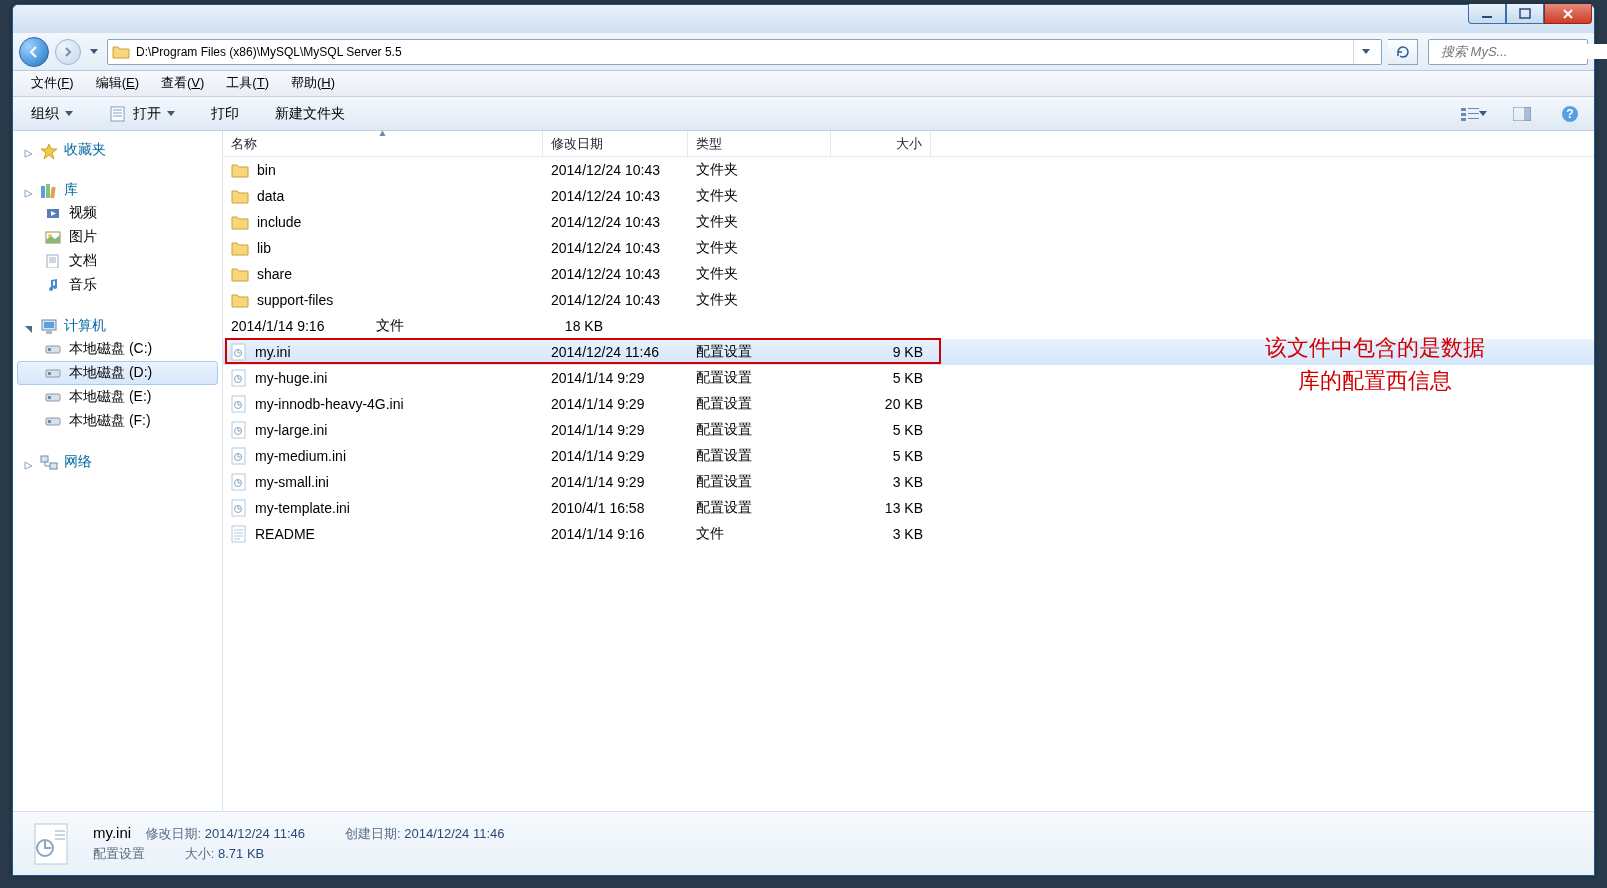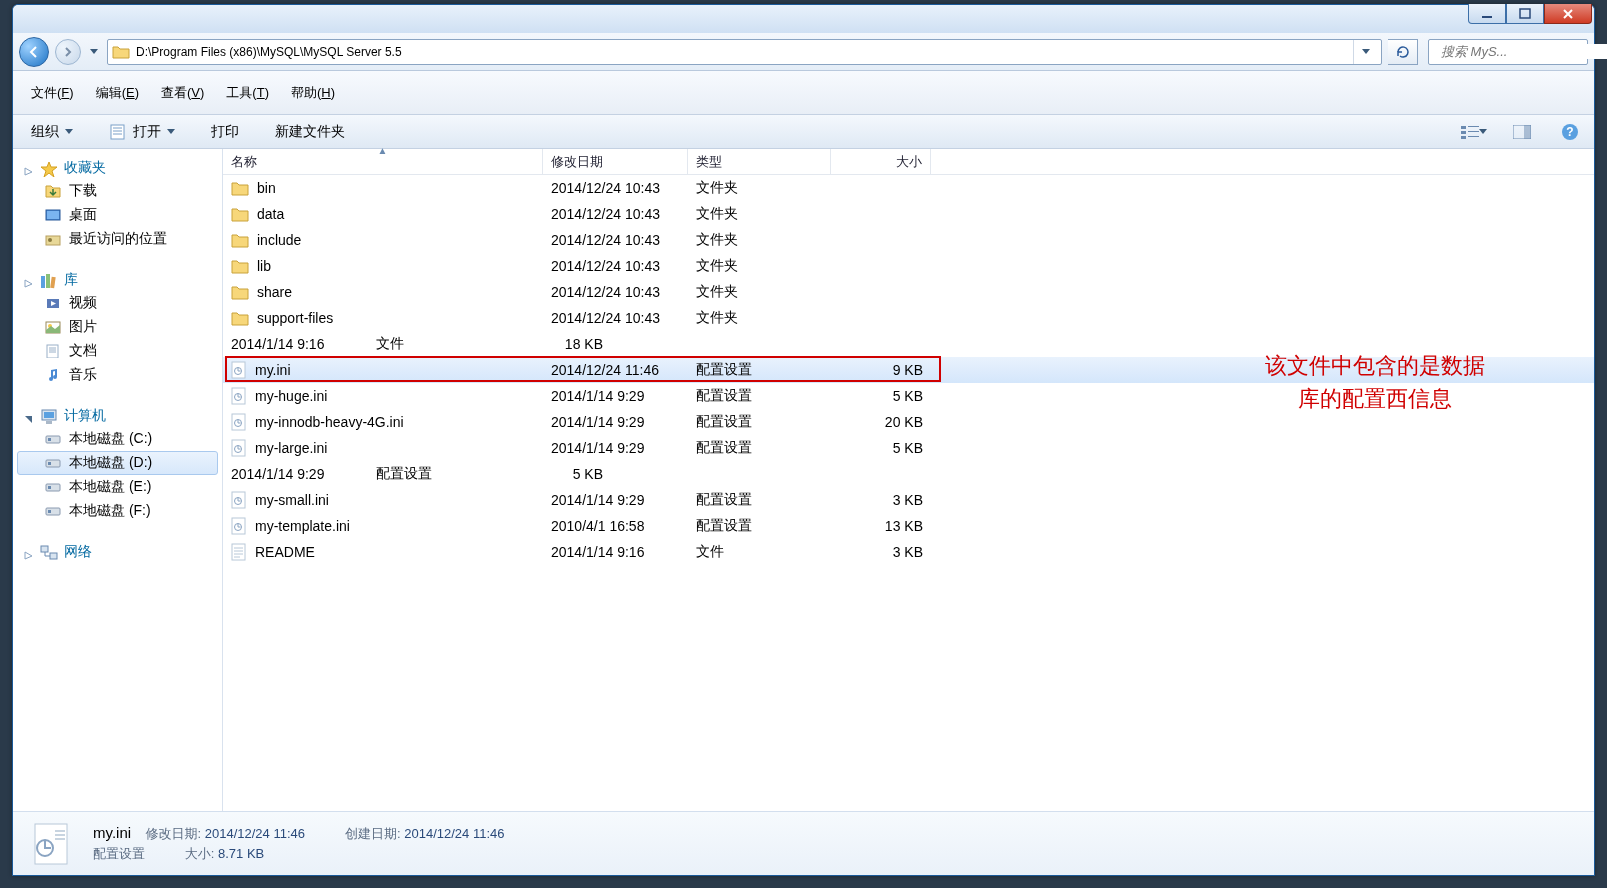--- a/index.html
+++ b/index.html
@@ -45,21 +45,21 @@
 .address{flex:1;height:26px;border:1px solid #8aa4c2;background:#fff;border-radius:2px;display:flex;align-items:center;padding:0 4px;gap:6px;}
 .address .folder-ico{width:18px;height:14px;}
 .address input{flex:1;border:none;outline:none;font-size:12px;}
 .addr-btns{display:flex;}
 .addr-btn{width:24px;height:24px;border-left:1px solid #cfd9e6;display:flex;align-items:center;justify-content:center;}
 .refresh-btn{width:30px;height:26px;border:1px solid #8aa4c2;border-left:none;background:linear-gradient(#fff,#e4ecf5);display:flex;align-items:center;justify-content:center;}
 .search{width:160px;height:26px;border:1px solid #8aa4c2;background:#fff;border-radius:2px;display:flex;align-items:center;padding:0 6px;gap:6px;margin-left:4px;}
 .search input{flex:1;border:none;outline:none;font-size:13px;color:#888;font-style:italic;}
 
 
-.menubar{height:44px;background:linear-gradient(#f7fafe,#e8eef6);border-bottom:1px solid #c4d1e2;display:flex;align-items:center;padding:0 8px;gap:2px;font-size:13px;}
+.menubar{height:26px;background:linear-gradient(#f7fafe,#e8eef6);border-bottom:1px solid #c4d1e2;display:flex;align-items:flex-start;padding:0 8px;gap:2px;font-size:13px;}
 .menubar .menu-item{padding:3px 10px;}
 .menubar .menu-item u{text-decoration:underline;}
 
 
 .toolbar{height:34px;background:linear-gradient(#f4f8fd,#dfe9f4);border-bottom:1px solid #c4d1e2;display:flex;align-items:center;padding:0 10px;gap:20px;font-size:14px;}
 .toolbar .tb-item{display:flex;align-items:center;gap:6px;padding:3px 8px;}
 .toolbar .spacer{flex:1;}
 .toolbar .tb-icon-btn{width:28px;height:24px;display:flex;align-items:center;justify-content:center;}
 
 
@@ -240,43 +240,20 @@
           <span class="tri">
               <svg width="9" height="9">
                 <path d="M1 1 L8 5 L1 8 Z" fill="none" stroke="#8aa4c2"></path>
               </svg>
             </span>
           <svg width="18" height="16">
               <path d="M9 1 L11 6 L17 6 L12 10 L14 16 L9 12 L4 16 L6 10 L1 6 L7 6 Z" fill="#f5c94a" stroke="#d4a020"></path>
             </svg>
           <span>收藏夹</span>
         </div>
-        <div id="fav-items">
-            <div class="item">
-              <svg width="16" height="14">
-                <path d="M1 2 L6 2 L8 4 L15 4 L15 13 L1 13 Z" fill="#f7d77a" stroke="#c9a23a"></path>
-                <path d="M8 5 L8 11 M5 8 L8 11 L11 8" stroke="#3a7a3a" fill="none" stroke-width="1.5"></path>
-              </svg>
-              <span>下载</span>
-            </div>
-            <div class="item">
-              <svg width="16" height="14">
-                <rect x="1" y="2" width="14" height="10" fill="#4a8ad4" stroke="#2a5a9a"></rect>
-                <rect x="2" y="3" width="12" height="8" fill="#7ab4f0"></rect>
-              </svg>
-              <span>桌面</span>
-            </div>
-            <div class="item">
-              <svg width="16" height="14">
-                <rect x="1" y="4" width="14" height="9" fill="#e8d898" stroke="#b8a060"></rect>
-                <circle cx="5" cy="8" r="2" fill="#8a7a40"></circle>
-              </svg>
-              <span>最近访问的位置</span>
-            </div>
-          </div>
       </div>
 
       <div class="navgroup">
         <div class="header">
           <span class="tri">
               <svg width="9" height="9">
                 <path d="M1 1 L8 5 L1 8 Z" fill="none" stroke="#8aa4c2"></path>
               </svg>
             </span>
           <svg width="18" height="16">
@@ -506,20 +483,28 @@
                 <circle cx="7" cy="10" r="3.5" fill="none" stroke="#8aa4c2"></circle>
                 <path d="M7 6.5 L7 10 L9.5 10" stroke="#8aa4c2" fill="none"></path>
               </svg>
               <span>my-large.ini</span>
             </div>
             <div class="cell date">2014/1/14 9:29</div>
             <div class="cell type">配置设置</div>
             <div class="cell size">5 KB</div>
           </div>
           <div class="row">
+            <div class="cell name">
+              <svg class="file-svg" viewBox="0 0 16 18">
+                <rect x="1" y="1" width="13" height="16" fill="#fff" stroke="#b8c8d8"></rect>
+                <circle cx="7" cy="10" r="3.5" fill="none" stroke="#8aa4c2"></circle>
+                <path d="M7 6.5 L7 10 L9.5 10" stroke="#8aa4c2" fill="none"></path>
+              </svg>
+              <span>my-medium.ini</span>
+            </div>
             <div class="cell date">2014/1/14 9:29</div>
             <div class="cell type">配置设置</div>
             <div class="cell size">5 KB</div>
           </div>
           <div class="row">
             <div class="cell name">
               <svg class="file-svg" viewBox="0 0 16 18">
                 <rect x="1" y="1" width="13" height="16" fill="#fff" stroke="#b8c8d8"></rect>
                 <circle cx="7" cy="10" r="3.5" fill="none" stroke="#8aa4c2"></circle>
                 <path d="M7 6.5 L7 10 L9.5 10" stroke="#8aa4c2" fill="none"></path>

